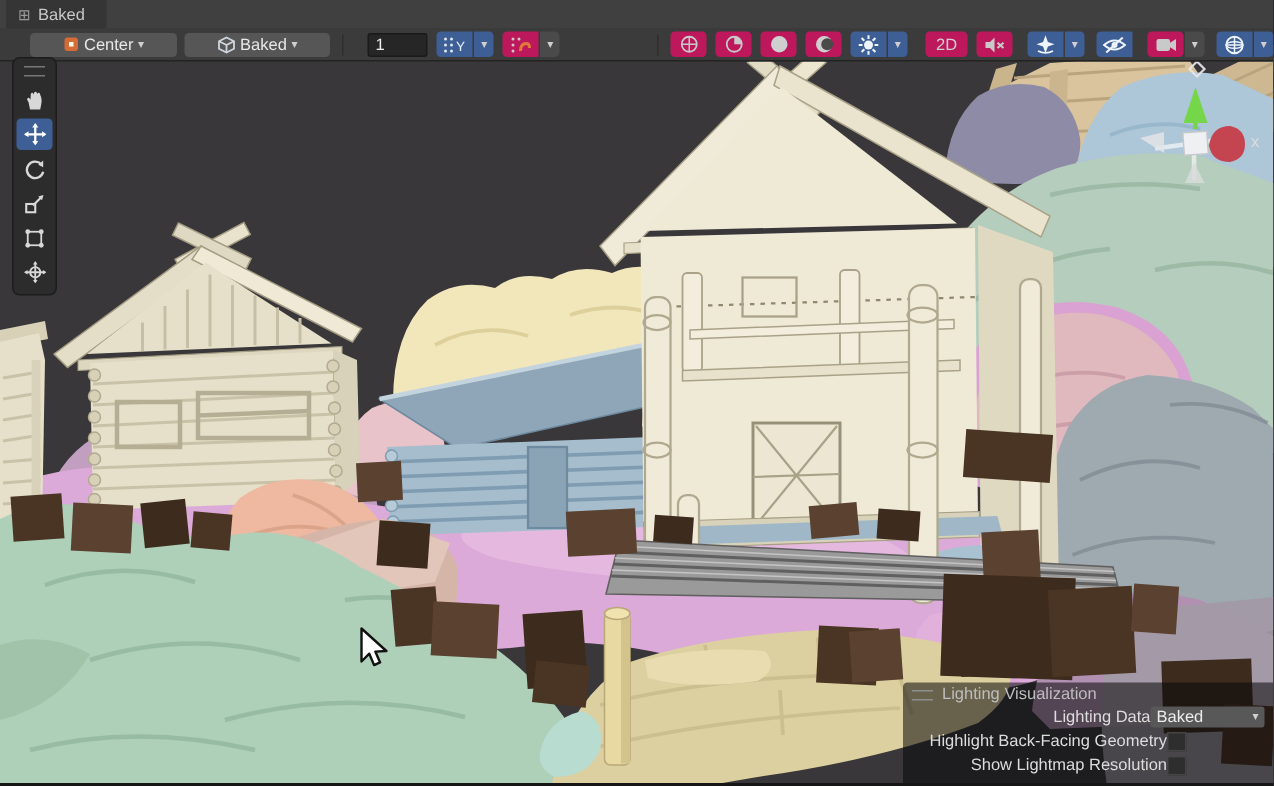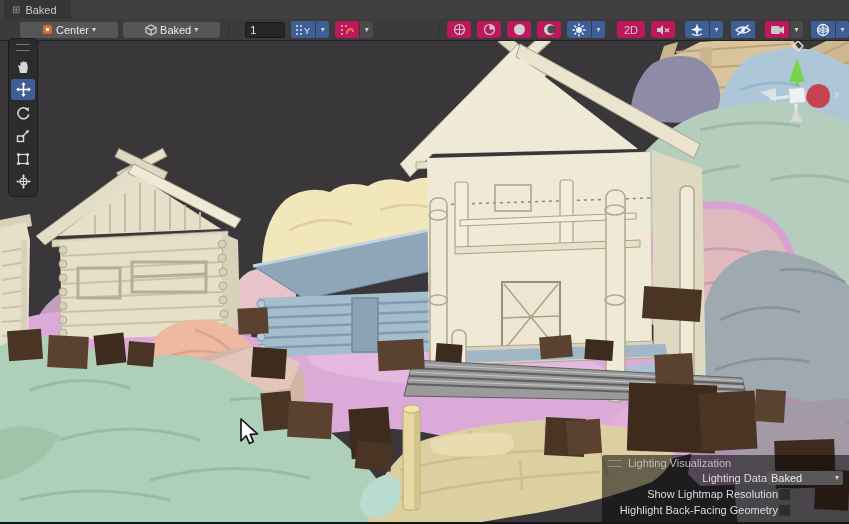--- a/index.html
+++ b/index.html
@@ -502,25 +502,25 @@
       <span class="lp-title">Lighting Visualization</span>
     </div>
     <div class="lp-row">
       <span class="lp-label">Lighting Data</span>
       <div class="lp-dd">
         <span>Baked</span>
           <span class="tb-caret">▾</span>
       </div>
     </div>
     <div class="lp-row">
+      <span class="lp-label">Highlight Back-Facing Geometry</span>
+      <span class="lp-check"></span>
+    </div>
+    <div class="lp-row">
       <span class="lp-label">Show Lightmap Resolution</span>
-      <span class="lp-check"></span>
-    </div>
-    <div class="lp-row">
-      <span class="lp-label">Highlight Back-Facing Geometry</span>
       <span class="lp-check"></span>
     </div>
   </div>
 
   <svg id="cursor" width="22" height="32">
     <path d="M2,2 L2,24 L7.2,18.8 L10.4,26.4 L14.4,24.6 L11.2,17.4 L18.6,17 Z" fill="#fff" stroke="#111" stroke-width="1.6" stroke-linejoin="round"></path>
   </svg>
 </div>
 
 </body></html>

